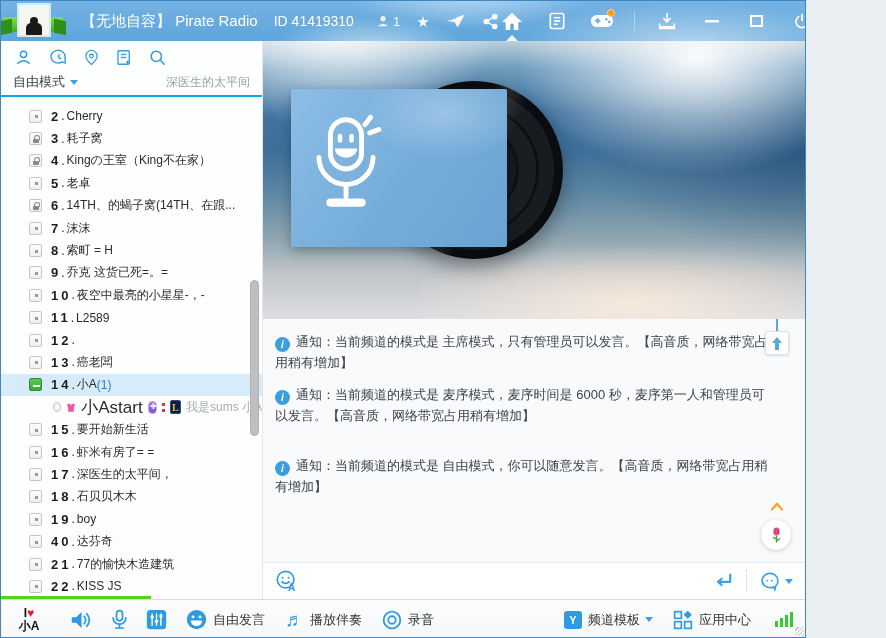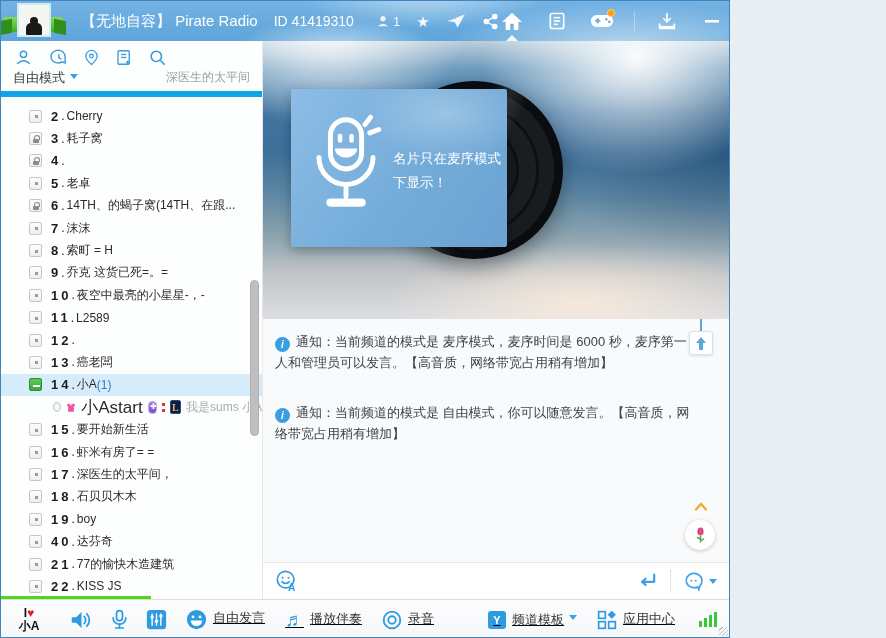--- a/index.html
+++ b/index.html
@@ -1,17 +1,17 @@
 <!DOCTYPE html>
 <html><head>
 <meta charset="utf-8">
 <style>
   html,body{margin:0;padding:0;background:#e9eef2;}
   *{box-sizing:border-box;font-family:"Liberation Sans","DejaVu Sans",sans-serif;}
-  .window{position:relative;width:730px;height:638px;background:#eab308;border:1px solid #3e86bd;overflow:hidden;}
+  .window{position:relative;width:806px;height:638px;background:#eab308;border:1px solid #3e86bd;overflow:hidden;}
 
   
   .titlebar{position:relative;height:40px;display:flex;align-items:center;
     background:
       radial-gradient(140px 42px at 46% 115%, rgba(255,255,255,.55), rgba(255,255,255,0) 70%),
       radial-gradient(180px 50px at 58% -20%, rgba(255,255,255,.5), rgba(255,255,255,0) 70%),
       radial-gradient(260px 60px at 86% 110%, rgba(255,255,255,.55), rgba(255,255,255,0) 70%),
       linear-gradient(#74b2e3,#5ea5da);}
   .app-logo{position:relative;width:66px;height:40px;flex:0 0 66px;}
   .ribbon{position:absolute;left:2px;top:16px;width:60px;height:15px;
@@ -40,21 +40,21 @@
   .home-notch{position:absolute;bottom:-7px;left:7px;width:0;height:0;border-left:6px solid transparent;border-right:6px solid transparent;border-bottom:6px solid #f2f7fb;}
 
   
   .content{display:flex;height:558px;}
   .sidebar{position:relative;width:262px;flex:0 0 262px;background:#fdfefe;border-right:1px solid #e3e8ec;overflow:hidden;}
   .main{position:relative;width:624px;}
 
   
   .side-tools{height:28px;display:flex;align-items:center;gap:15px;padding-left:13px;padding-top:4px;}
   .side-tools svg{display:block;cursor:pointer;}
-  .mode-row{height:28px;display:flex;padding:0 12px;border-bottom:6px solid #0ea5e9;}
+  .mode-row{height:28px;display:flex;align-items:center;padding:0 12px;border-bottom:2px solid #0ea5e9;}
   .mode-label{font-size:13px;color:#3c4043;cursor:pointer;}
   .caret{width:0;height:0;border:4px solid transparent;border-top:5px solid #3aa0e8;margin-left:5px;margin-top:5px;display:inline-block;}
   .mode-hint{margin-left:auto;font-size:12px;color:#9aa0a6;}
 
   
   .channel-list{position:relative;height:502px;padding-top:8px;overflow:hidden;}
   .ch-row{height:22.4px;display:flex;align-items:center;padding-left:28px;white-space:nowrap;cursor:pointer;}
   .ch-row.selected{background:#d7ecfb;}
   .nico{width:13px;height:13px;flex:0 0 13px;position:relative;margin-right:9px;}
   .nico.dot,.nico.lock{border:1px solid #c6c6c6;border-radius:2px;background:linear-gradient(#fdfdfd,#efefef);}
@@ -123,21 +123,21 @@
   .dotted-sep{width:1px;height:22px;border-left:1px dotted #c9ced3;margin:0 12px;}
 
   
   .bottombar{height:40px;background:linear-gradient(#fdfdfe,#f5f7f9);border-top:1px solid #d8dde2;
     display:flex;align-items:center;padding:0 10px;}
   .guild-logo{width:36px;text-align:center;line-height:1.05;margin-right:14px;cursor:pointer;}
   .guild-logo .l1{font-size:12px;font-weight:bold;color:#111;}
   .guild-logo .l1 em{font-style:normal;color:#e02020;}
   .guild-logo .l2{font-size:12px;font-weight:bold;color:#111;}
   .bb-ico{display:flex;align-items:center;margin:0 9px;cursor:pointer;}
-  .bb-group{display:flex;align-items:flex-start;margin:0 10px;cursor:pointer;text-decoration:underline;}
+  .bb-group{display:flex;align-items:center;margin:0 10px;cursor:pointer;}
   .bb-label{font-size:13px;color:#333;margin-left:6px;white-space:nowrap;}
   .music-glyph{font-size:19px;color:#2e9ae0;line-height:1;}
   .tpl-ico{width:18px;height:18px;border-radius:3px;background:#2e9ae0;color:#fff;font-size:11px;font-weight:bold;
     display:flex;align-items:center;justify-content:center;}
   .bb-right{display:flex;align-items:center;margin-left:auto;}
   .signal{display:flex;align-items:flex-end;gap:2px;margin-left:14px;margin-right:2px;}
   .signal i{display:block;width:3px;background:#37c837;}
   .signal i:nth-child(1){height:6px;}.signal i:nth-child(2){height:9px;}
   .signal i:nth-child(3){height:12px;}.signal i:nth-child(4){height:15px;}
   .resize-grip{position:absolute;right:1px;bottom:1px;width:9px;height:9px;
@@ -276,20 +276,21 @@
           <div class="ch-row">
             <span class="nico lock"></span>
             <span class="ch-num">3</span>
             <span class="ch-dsep">.</span>
             <span class="ch-name">耗子窝</span>
           </div>
           <div class="ch-row">
             <span class="nico lock"></span>
             <span class="ch-num">4</span>
             <span class="ch-dsep">.</span>
+            <span class="ch-name">Kingの王室（King不在家）</span>
           </div>
           <div class="ch-row">
             <span class="nico dot"></span>
             <span class="ch-num">5</span>
             <span class="ch-dsep">.</span>
             <span class="ch-name">老卓</span>
           </div>
           <div class="ch-row">
             <span class="nico lock"></span>
             <span class="ch-num">6</span>
@@ -420,35 +421,32 @@
               <line x1="31" y1="111" x2="69" y2="111" stroke-width="10"></line>
               <line x1="73" y1="16" x2="80" y2="7"></line>
               <line x1="79" y1="26" x2="90" y2="22"></line>
             </g>
             <g fill="#fff">
               <rect x="40" y="27" width="5.5" height="11" rx="2.7"></rect>
               <rect x="54" y="27" width="5.5" height="11" rx="2.7"></rect>
               <path d="M36.5 45 a13.5 11.5 0 0 0 27 0 z"></path>
             </g>
           </svg>
-          <div class="card-text">
-            <div>名片只在麦序模式</div>
-            <div>下显示！</div>
-          </div>
         </div>
       </div>
 
       <div class="notices">
         <div class="scrolltop-line"></div>
         <div class="scrolltop">
           <svg width="12" height="13" viewBox="0 0 12 13">
               <path d="M6 0 L11 6 H8 V13 H4 V6 H1 Z" fill="#5aa7dc"></path>
             </svg>
         </div>
         <div>
+            <div class="notice"><span class="info-ico">i</span><span class="n-prefix">通知：</span><span class="n-text">当前频道的模式是 主席模式，只有管理员可以发言。【高音质，网络带宽占用稍有增加】</span></div>
             <div class="notice"><span class="info-ico">i</span><span class="n-prefix">通知：</span><span class="n-text">当前频道的模式是 麦序模式，麦序时间是 6000 秒，麦序第一人和管理员可以发言。【高音质，网络带宽占用稍有增加】</span></div>
             <div class="notice"><span class="info-ico">i</span><span class="n-prefix">通知：</span><span class="n-text">当前频道的模式是 自由模式，你可以随意发言。【高音质，网络带宽占用稍有增加】</span></div>
           </div>
         <span class="chevron-up">
           <svg width="14" height="9" viewBox="0 0 14 9" fill="none" stroke="#f5a623" stroke-width="2.2" stroke-linecap="round">
               <polyline points="2,7.5 7,2 12,7.5"></polyline>
             </svg>
         </span>
         <div class="flower-btn">
           <svg width="17" height="19" viewBox="0 0 20 24">

